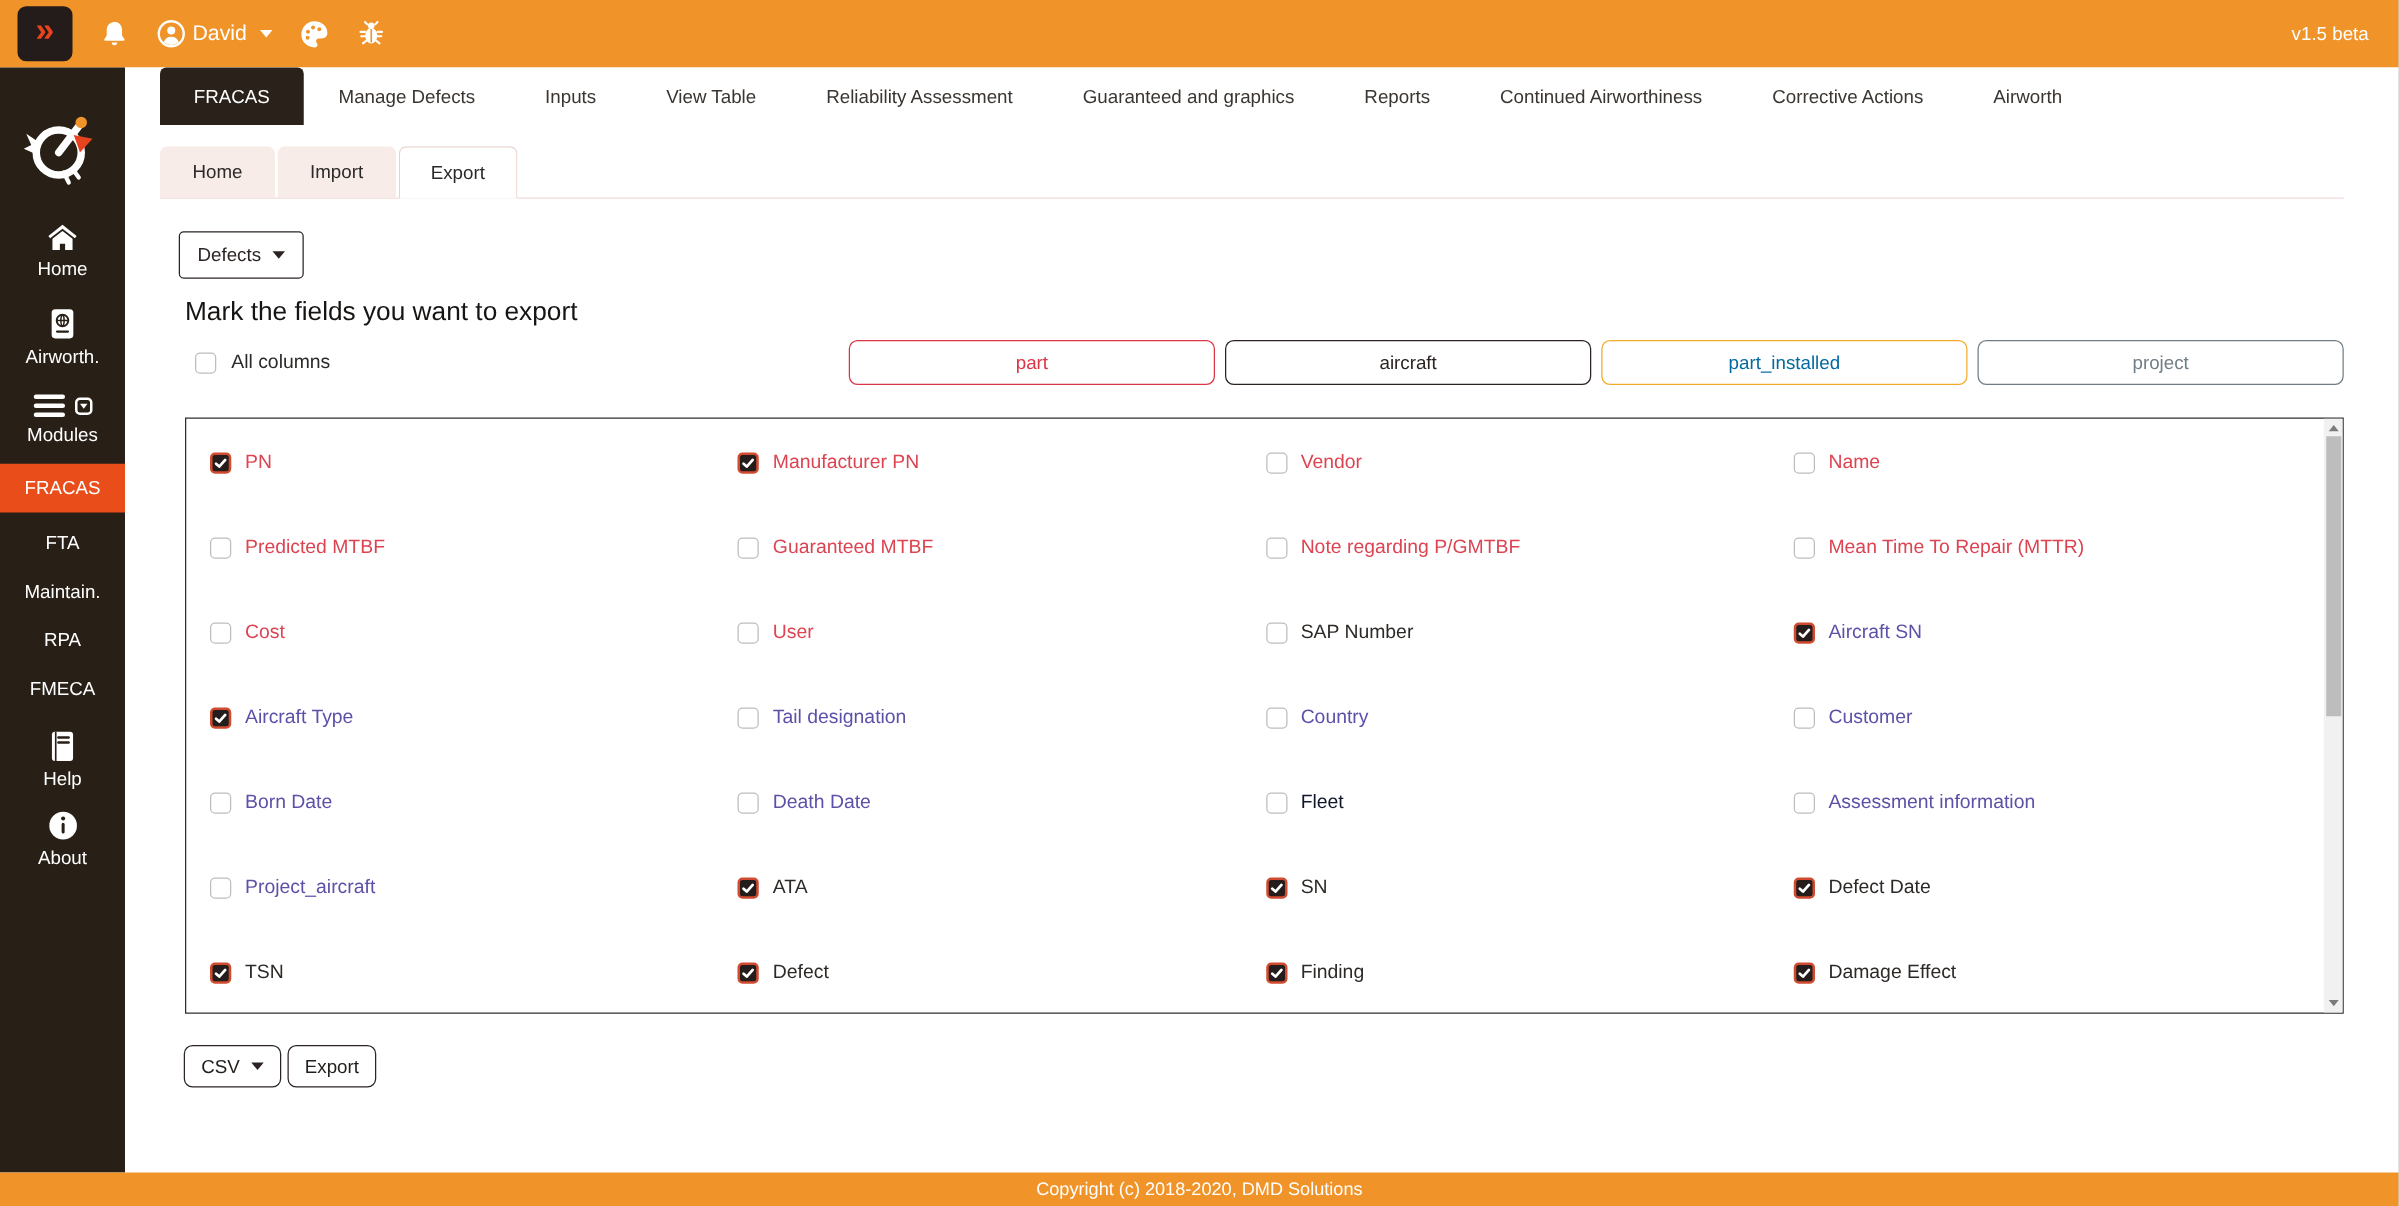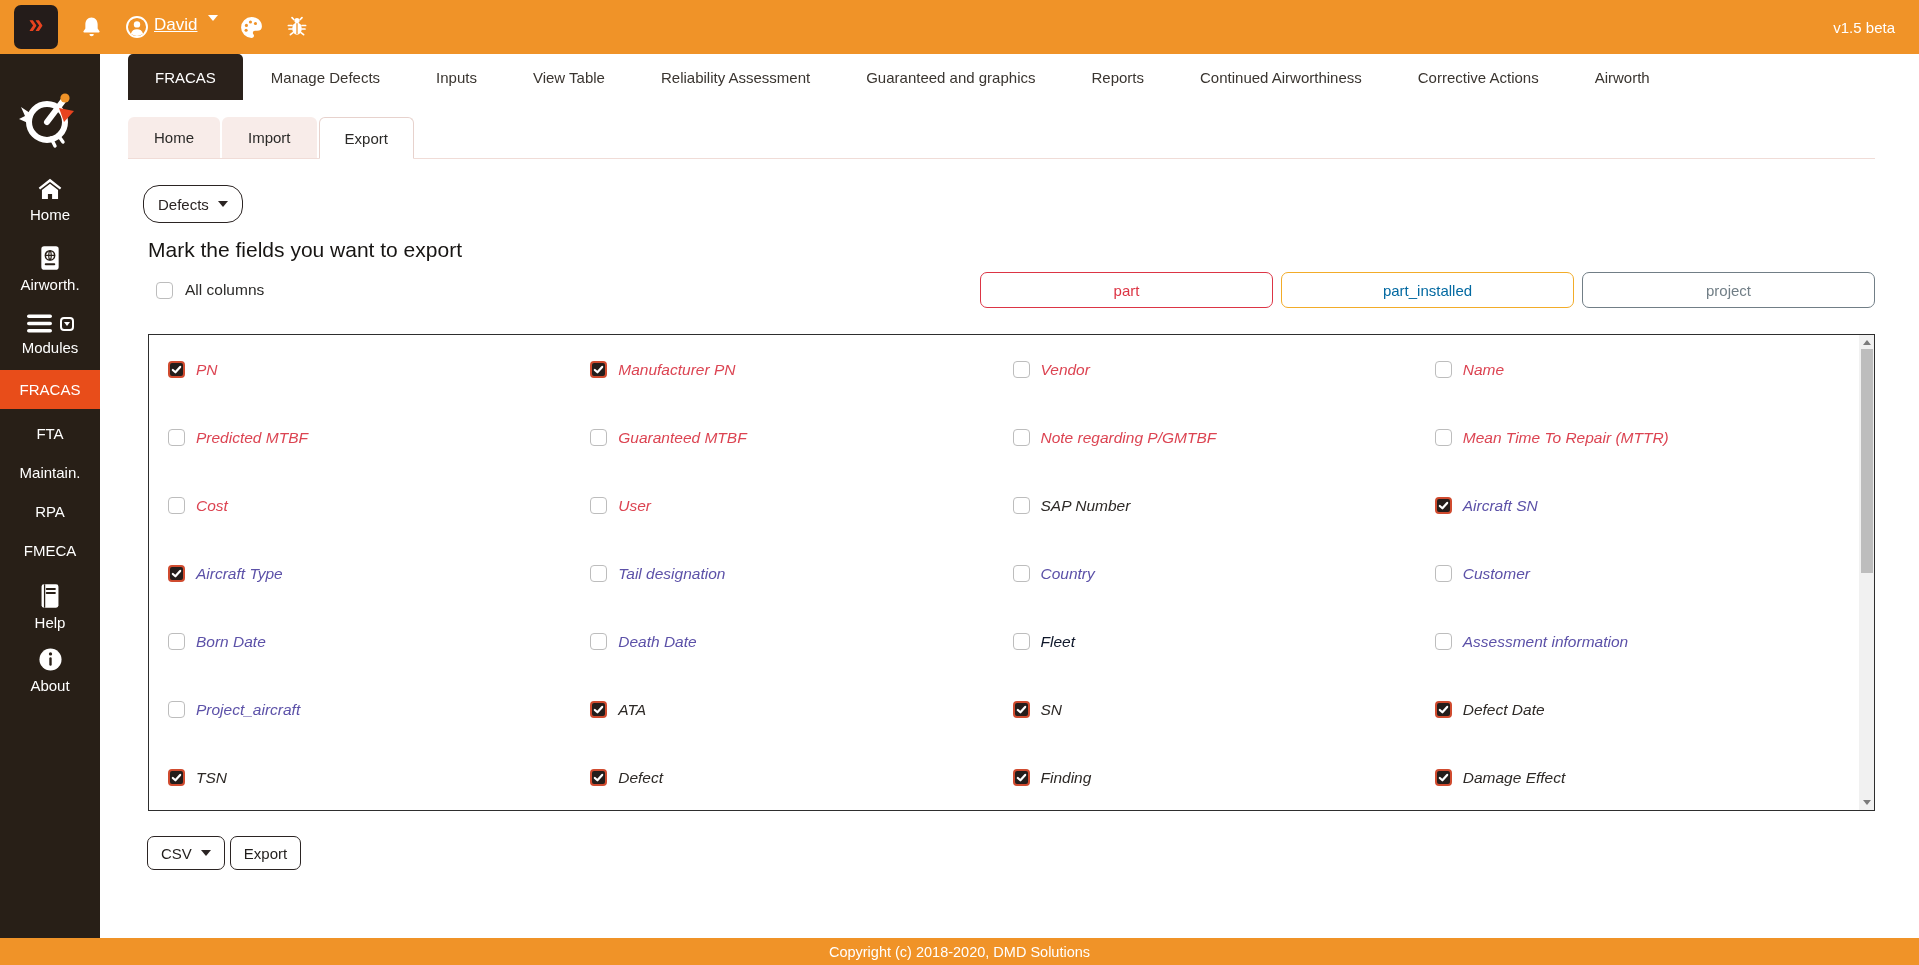--- a/index.html
+++ b/index.html
@@ -5,21 +5,21 @@
   * { box-sizing: border-box; }
   html,body { margin:0; padding:0; background:#888; }
   body { font-family:"Liberation Sans", sans-serif; }
   .app { position:relative; width:1919px; height:965px; background:#fff; overflow:hidden; }
 
   
   .header { position:absolute; top:0; left:0; right:0; height:54px; background:#F09328; display:flex; align-items:center; color:#fff; }
   .burger-btn { width:44px; height:44px; margin-left:14px; background:#241C1A; border-radius:7px; display:flex; align-items:center; justify-content:center; cursor:pointer; flex:none; }
   .burger-btn .chev { color:#E8431F; font-size:27px; font-weight:bold; line-height:1; margin-top:-5px; }
   .hicon { margin-left:21px; display:flex; align-items:center; cursor:pointer; }
-  .userbox { display:flex; gap:5px; margin-left:21px; cursor:pointer;text-decoration:underline; }
+  .userbox { display:flex; align-items:center; gap:5px; margin-left:21px; cursor:pointer; }
   .userbox .uname { font-size:17px; }
   .caret-w { width:0; height:0; border-left:5px solid transparent; border-right:5px solid transparent; border-top:6px solid #fff; margin-left:6px; }
   .version { margin-left:auto; margin-right:24px; font-size:15px; }
 
   
   .sidebar { position:absolute; top:54px; left:0; bottom:27px; width:100px; background:#281F17; color:#fff; display:flex; flex-direction:column; align-items:center; }
   .logo { margin-top:32px; flex:none; }
   .side-item { display:flex; flex-direction:column; align-items:center; gap:5px; font-size:15px; cursor:pointer; width:100%; }
   .si-home { margin-top:24px; }
   .si-air { margin-top:22px; }
@@ -37,37 +37,37 @@
   
   .main { position:absolute; left:100px; top:54px; right:0; bottom:27px; background:#fff; }
   .nav-row { height:46px; display:flex; align-items:stretch; padding-left:28px; }
   .nav-tab { display:flex; align-items:center; font-size:15px; color:#3A3530; margin-right:56px; cursor:pointer; white-space:nowrap; }
   .nav-tab.active { background:#2A211B; color:#fff; border-radius:5px 5px 0 0; padding:0 27px; margin-right:28px; }
 
   .subnav { margin:17px 44px 0 28px; border-bottom:1px solid #F0DCD7; display:flex; height:42px; align-items:stretch; }
   .subnav-tab { padding:0 25px; display:flex; align-items:center; font-size:15px; color:#2B2A28; background:#F8ECE9; border-radius:6px 6px 0 0; margin-right:2px; cursor:pointer; border:1px solid transparent; }
   .subnav-tab.active { background:#fff; border:1px solid #E7D2CD; border-bottom:1px solid #fff; margin-bottom:-1px; }
 
-  .entity-btn { margin:26px 0 0 43px; display:inline-flex; align-items:center; gap:9px; height:38px; padding:0 14px; border:1px solid #2B2423; border-radius:16px; font-size:15px; color:#2B2423; background:#fff; cursor:pointer; }
+  .entity-btn { margin:26px 0 0 43px; display:inline-flex; align-items:center; gap:9px; height:38px; padding:0 14px; border:1px solid #2B2423; border-radius:4px; font-size:15px; color:#2B2423; background:#fff; cursor:pointer; }
   .caret-d { width:0; height:0; border-left:5px solid transparent; border-right:5px solid transparent; border-top:6px solid #2B2423; }
 
   .heading { margin:15px 0 0 48px; font-size:21px; color:#171513; font-weight:500; }
 
   .controls { margin:10px 44px 0 48px; display:flex; align-items:center; height:36px; }
   .all-col { display:flex; align-items:center; gap:12px; font-size:15.5px; color:#2B2A28; margin-left:8px; }
   .cat-btns { margin-left:auto; display:flex; gap:8px;border-radius:11px; }
   .cat-btn { width:293px; height:36px; border:1px solid; border-radius:7px; background:#fff; font-size:15px; display:flex; align-items:center; justify-content:center; cursor:pointer; font-family:"Liberation Sans", sans-serif; }
 
   .cb { width:17px; height:17px; border-radius:4px; flex:none; display:flex; align-items:center; justify-content:center; cursor:pointer; }
   .cb.unchecked { background:#fff; border:1px solid #BDBDBD; }
   .cb.checked { background:#241D1B; border:2px solid #D04B2F; }
 
   .panel { margin:26px 44px 0 48px; height:477px; border:1px solid #2E2E2E; position:relative; }
   .fields-grid { position:absolute; top:1px; left:0; right:17px; bottom:1px; display:grid; grid-template-columns:repeat(4,1fr); grid-auto-rows:68px; align-items:center; padding-left:19px; overflow:hidden; }
-  .field { display:flex; align-items:flex-start; gap:11px; font-size:15.5px;font-style:italic; }
+  .field { display:flex; align-items:center; gap:11px; font-size:15.5px; }
 
   .scrollbar { position:absolute; top:0; right:0; bottom:0; width:15px; background:#F1F1F1; cursor:pointer; }
   .sb-arrow-up { position:absolute; top:5px; left:3.5px; width:0; height:0; border-left:4px solid transparent; border-right:4px solid transparent; border-bottom:5px solid #7B7B7B; }
   .sb-arrow-down { position:absolute; bottom:5px; left:3.5px; width:0; height:0; border-left:4px solid transparent; border-right:4px solid transparent; border-top:5px solid #7B7B7B; }
   .sb-thumb { position:absolute; top:14px; left:1.5px; width:12px; height:224px; background:#BDBDBD; cursor:grab; }
 
   .bottom-controls { margin:25px 0 0 47px; display:flex; gap:5px; }
   .small-btn { height:34px; border:1px solid #2B2423; border-radius:7px; background:#fff; font-size:15px; color:#211E1C; padding:0 13px; display:flex; align-items:center; gap:9px; cursor:pointer; font-family:"Liberation Sans", sans-serif; }
 
   .footer { position:absolute; bottom:0; left:0; right:0; height:27px; background:#F09328; color:#fff; display:flex; align-items:center; justify-content:center; font-size:14.5px; }
@@ -224,20 +224,21 @@
 
     <div class="heading">Mark the fields you want to export</div>
 
     <div class="controls">
       <div class="all-col">
         <span class="cb unchecked"></span>
         <span>All columns</span>
       </div>
       <div class="cat-btns">
           <button class="cat-btn" style="color: rgb(220, 53, 69); border-color: rgb(220, 53, 69);">part</button>
+          <button class="cat-btn" style="color: rgb(43, 35, 32); border-color: rgb(43, 35, 32);">aircraft</button>
           <button class="cat-btn" style="color: #0369a1; border-color: rgb(242, 172, 41);">part_installed</button>
           <button class="cat-btn" style="color: rgb(113, 126, 134); border-color: rgb(113, 126, 134);">project</button>
         </div>
     </div>
 
     <div class="panel">
       <div class="fields-grid" id="fields-grid">
           <div class="field">
             <span class="cb checked">
               <svg viewBox="0 0 12 12" width="11" height="11">

